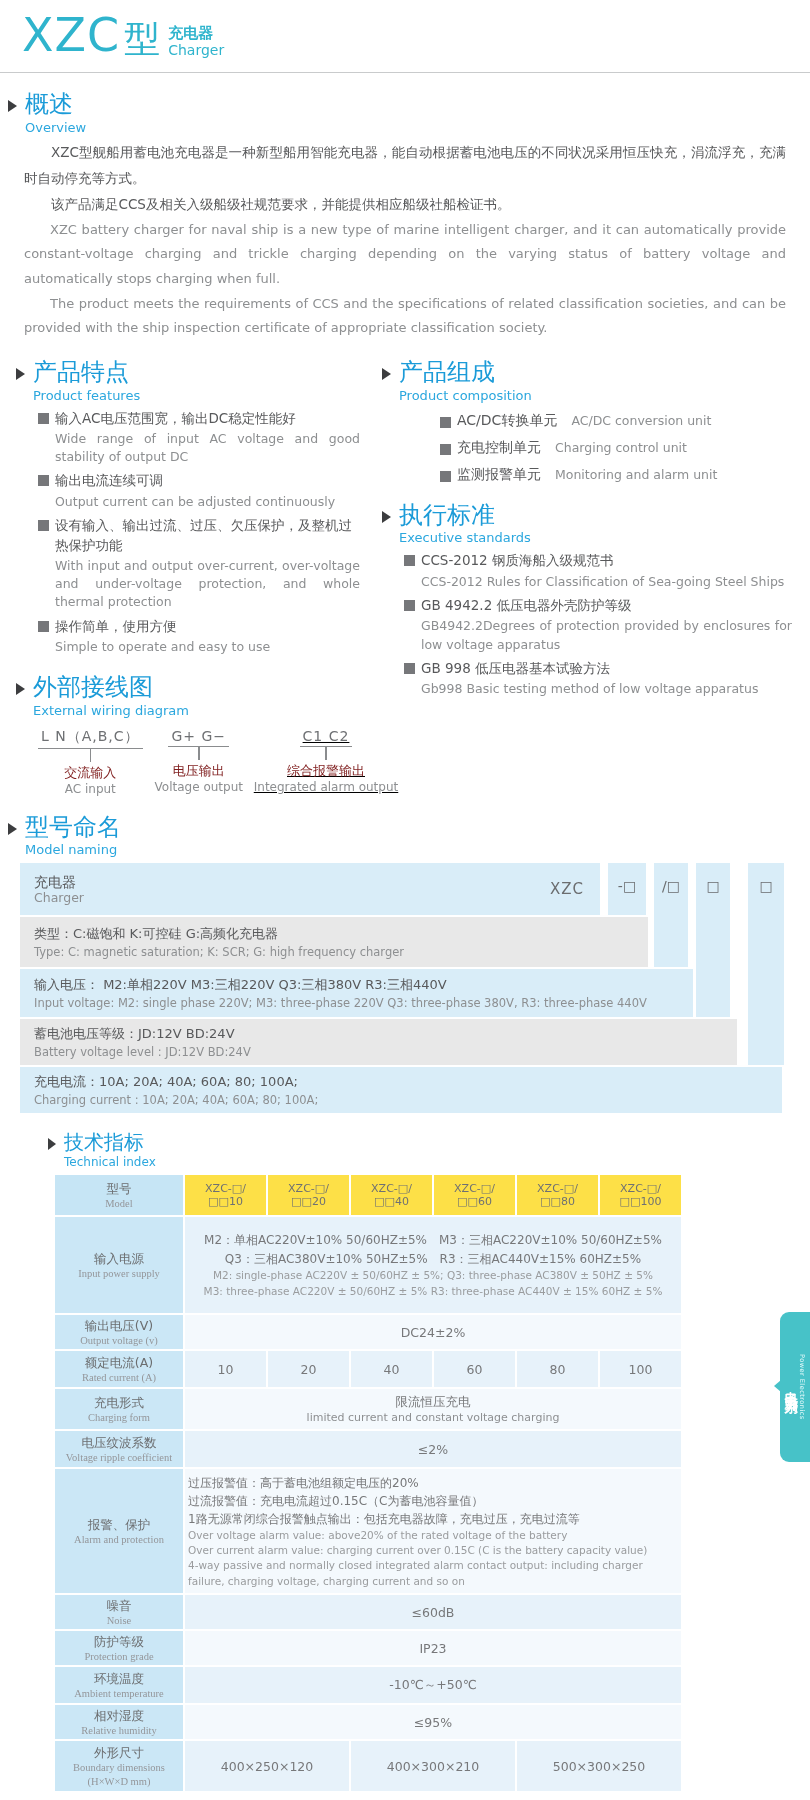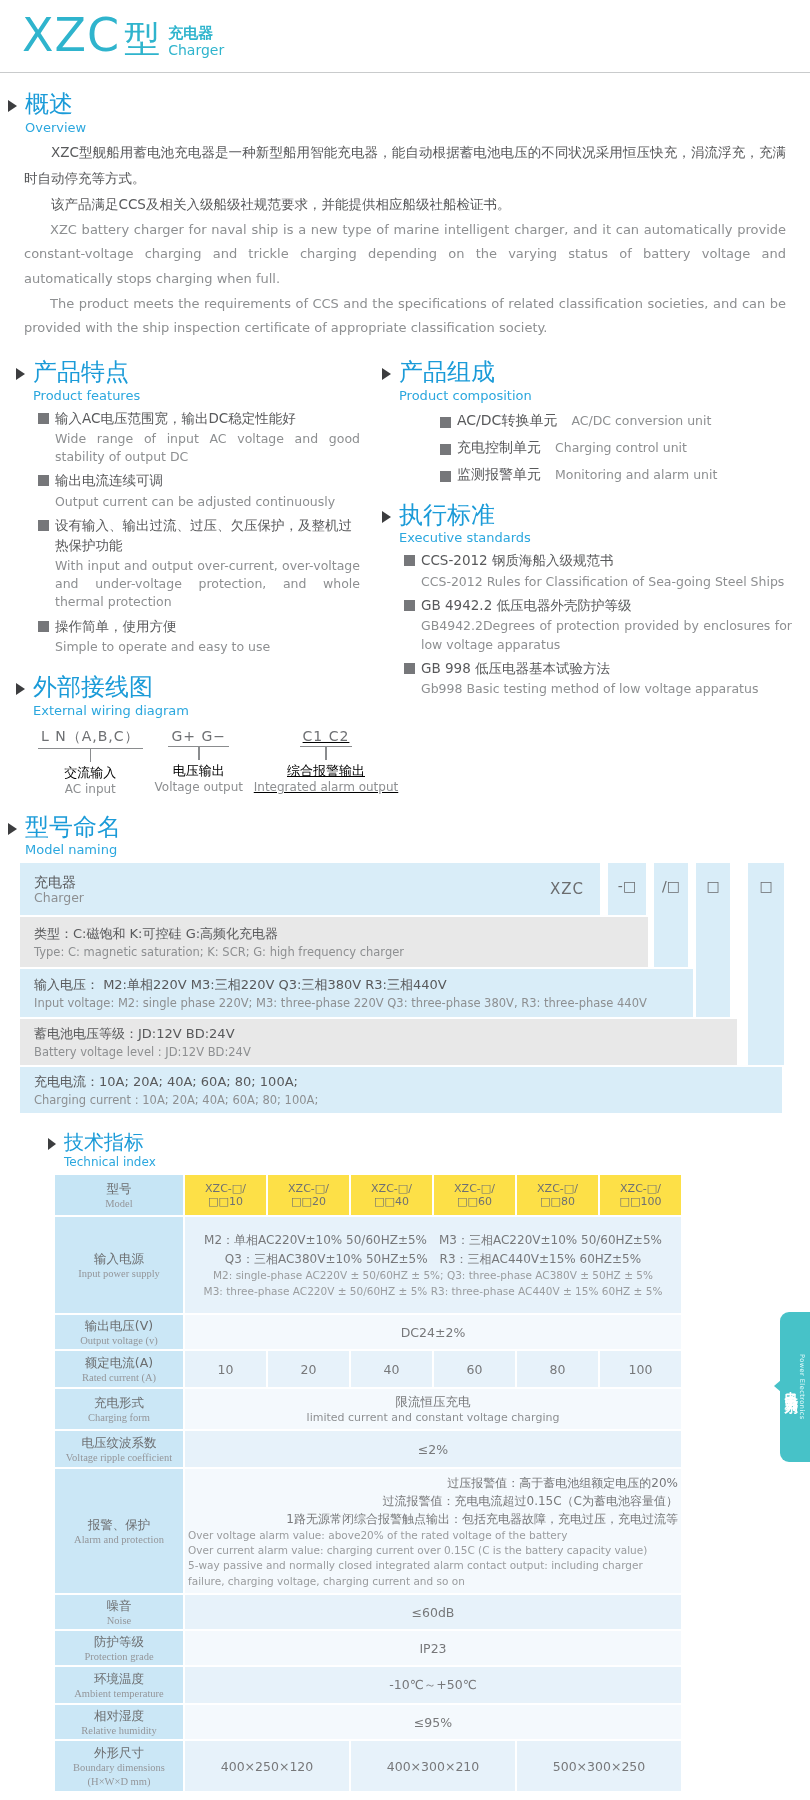--- a/index.html
+++ b/index.html
@@ -45,21 +45,21 @@
   .comp-row .en{font-size:12.5px;color:#8d8f91;margin-left:14px;}
 
   
   .wiring{margin:10px 0 0 30px;display:flex;}
   .wgroup{display:flex;flex-direction:column;align-items:center;}
   .wg1{width:128px;}
   .wg2{width:100px;margin-left:12px;}
   .wg3{width:110px;margin-left:28px;text-decoration:underline;}
   .pins{font-size:14px;color:#6e7073;letter-spacing:1px;border-bottom:1.5px solid #8a8c8e;padding:0 3px 2px 3px;white-space:nowrap;}
   .stem{width:1.5px;height:13px;background:#8a8c8e;}
-  .wlab-zh{font-size:13px;color:#000000;margin-top:2px;white-space:nowrap;}
+  .wlab-zh{font-size:13px;color:#7f1d1d;margin-top:2px;white-space:nowrap;}
   .wlab-en{font-size:12px;color:#8d8f91;white-space:nowrap;}
 
   
   .naming{position:relative;margin:6px 0 0 20px;width:772px;height:250px;}
   .nm-row{position:absolute;left:0;}
   .nm-blue{background:#d9edf8;}
   .nm-gray{background:#e8e8e8;}
   .nm-r1{top:0;height:52px;width:580px;display:flex;align-items:center;}
   .nm-prod{margin-left:14px;line-height:1.2;}
   .nm-prod .zh{font-size:14px;color:#58595b;}
@@ -85,21 +85,21 @@
   td.lab{background:#cbe7f6;width:128px;}
   td.lab .zh{font-size:12.5px;color:#6b6d6f;line-height:1.3;}
   td.lab .en{font-size:10.5px;color:#94969a;line-height:1.25;font-family:Liberation Serif, serif;}
   td.labh{background:#c6e5f5;}
   td.mod{background:#fde047;font-size:11px;color:#6e7073;width:81px;}
   td.ra{background:#e7f2fa;}
   td.rb{background:#f4f9fd;}
   .cell-val{font-size:12.5px;color:#77787a;}
   .cell-val-sm{font-size:11px;color:#8d8f91;}
   td.left-cell{text-align:left;padding-left:12px;}
-  .tl-zh{font-size:12px;color:#77787a;line-height:1.5;text-align:right;}
+  .tl-zh{font-size:12px;color:#77787a;line-height:1.5;text-align:left;}
   .tl-en{font-size:10.5px;color:#9a9c9e;line-height:1.45;text-align:left;}
   .ip-zh{font-size:12px;color:#77787a;line-height:1.55;}
   .ip-en{font-size:10.5px;color:#9a9c9e;line-height:1.5;}
 
   
   .side-tab{position:absolute;right:0;top:1312px;width:30px;height:150px;background:#47c2c8;border-radius:9px 0 0 9px;display:flex;justify-content:center;align-items:center;}
   .side-tab .notch{position:absolute;left:-6px;top:68px;width:0;height:0;border-right:7px solid #47c2c8;border-top:6px solid transparent;border-bottom:6px solid transparent;}
   .tab-zh{writing-mode:vertical-rl;font-size:13px;font-weight:bold;color:#fff;letter-spacing:2px;line-height:1;}
   .tab-en{writing-mode:vertical-rl;font-size:6.5px;color:#e8fbfc;letter-spacing:0.5px;margin-left:1px;line-height:1;}
 </style>
@@ -358,21 +358,21 @@
       <td class="lab">
         <div class="zh">报警、保护</div>
         <div class="en">Alarm and protection</div>
       </td>
       <td class="rb left-cell" colspan="6">
         <div class="tl-zh">过压报警值：高于蓄电池组额定电压的20%</div>
         <div class="tl-zh">过流报警值：充电电流超过0.15C（C为蓄电池容量值）</div>
         <div class="tl-zh">1路无源常闭综合报警触点输出：包括充电器故障，充电过压，充电过流等</div>
         <div class="tl-en">Over voltage alarm value: above20% of the rated voltage of the battery</div>
         <div class="tl-en">Over current alarm value: charging current over 0.15C (C is the battery capacity value)</div>
-        <div class="tl-en">5-way passive and normally closed integrated alarm contact output: including charger failure, charging voltage, charging current and so on</div>
+        <div class="tl-en">4-way passive and normally closed integrated alarm contact output: including charger failure, charging voltage, charging current and so on</div>
       </td>
     </tr>
     <tr style="height:34px;">
       <td class="lab">
         <div class="zh">噪音</div>
         <div class="en">Noise</div>
       </td>
       <td class="ra cell-val" colspan="6">≤60dB</td>
     </tr>
     <tr style="height:34px;">

